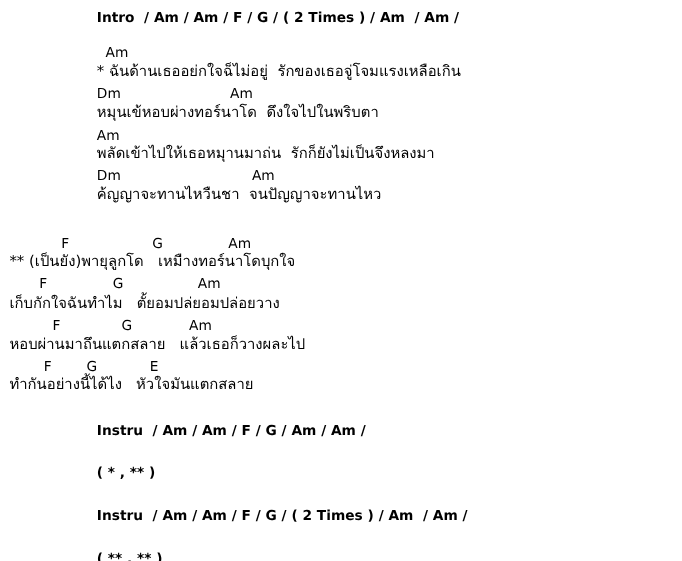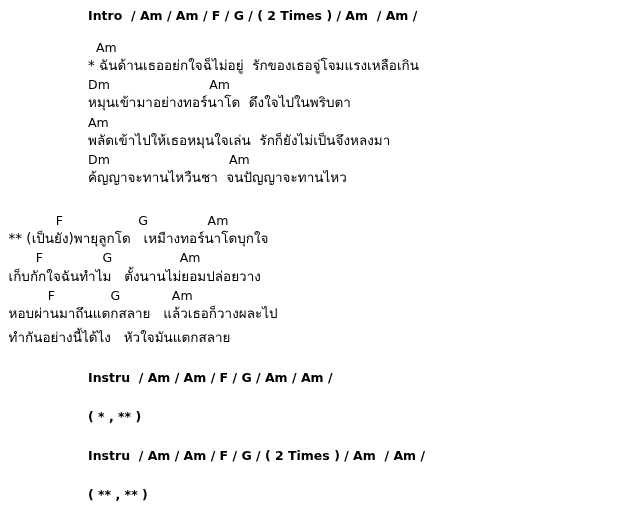--- a/index.html
+++ b/index.html
@@ -66,47 +66,48 @@
 
   <div class="sp18"></div>
 
   <div class="blk indent-left">
     <div class="chords">  Am</div>
     <div class="sp4"></div>
     <div class="lyric">* ฉันด้านเธออย่กใจฉ็ไม่อยู่  รักของเธอจู่โจมแรงเหลือเกิน</div>
     <div class="sp6"></div>
     <div class="chords">Dm                         Am</div>
     <div class="sp4"></div>
-    <div class="lyric">หมุนเข้ามาอย่างทอร์นาโด  ดึงใจไปในพริบตา</div>
+    <div class="lyric">หมุนเข้หอบผ่างทอร์นาโด  ดึงใจไปในพริบตา</div>
     <div class="sp6"></div>
     <div class="chords">Am</div>
     <div class="sp4"></div>
-    <div class="lyric">พลัดเข้าไปให้เธอหมุนใจเล่น  รักก็ยังไม่เป็นจึงหลงมา</div>
+    <div class="lyric">พลัดเข้าไปให้เธอหมุานมาถ่น  รักก็ยังไม่เป็นจึงหลงมา</div>
     <div class="sp6"></div>
     <div class="chords">Dm                              Am</div>
     <div class="sp4"></div>
     <div class="lyric">ค้ญญาจะทานไหวืนชา  จนปัญญาจะทานไหว</div>
   </div>
 
   <div class="sp18"></div>
   <div class="sp12"></div>
 
   <div class="blk indent-chorus">
     <div class="chords">              F                   G               Am</div>
     <div class="sp4"></div>
     <div class="lyric">  ** (เป็นยัง)พายุลูกโด   เหมืางทอร์นาโดบุกใจ</div>
     <div class="sp6"></div>
     <div class="chords">         F               G                 Am</div>
     <div class="sp4"></div>
-    <div class="lyric">  เก็บกักใจฉันทำไม   ตั้งนานไม่ยอมปล่อยวาง</div>
+    <div class="lyric">  เก็บกักใจฉันทำไม   ตั้ยอมปล่ยอมปล่อยวาง</div>
     <div class="sp6"></div>
     <div class="chords">            F              G             Am</div>
     <div class="sp4"></div>
     <div class="lyric">  หอบผ่านมาถึนแตกสลาย   แล้วเธอก็วางผละไป</div>
     <div class="sp6"></div>
+    <div class="chords">          F        G            E</div>
     <div class="sp4"></div>
     <div class="lyric">  ทำกันอย่างนี้ได้ไง   หัวใจมันแตกสลาย</div>
   </div>
 
   <div class="sp18"></div>
   <div class="sp8"></div>
 
   <div class="blk indent-left">
     <div class="section">Instru  / Am / Am / F / G / Am / Am /</div>
   </div>

